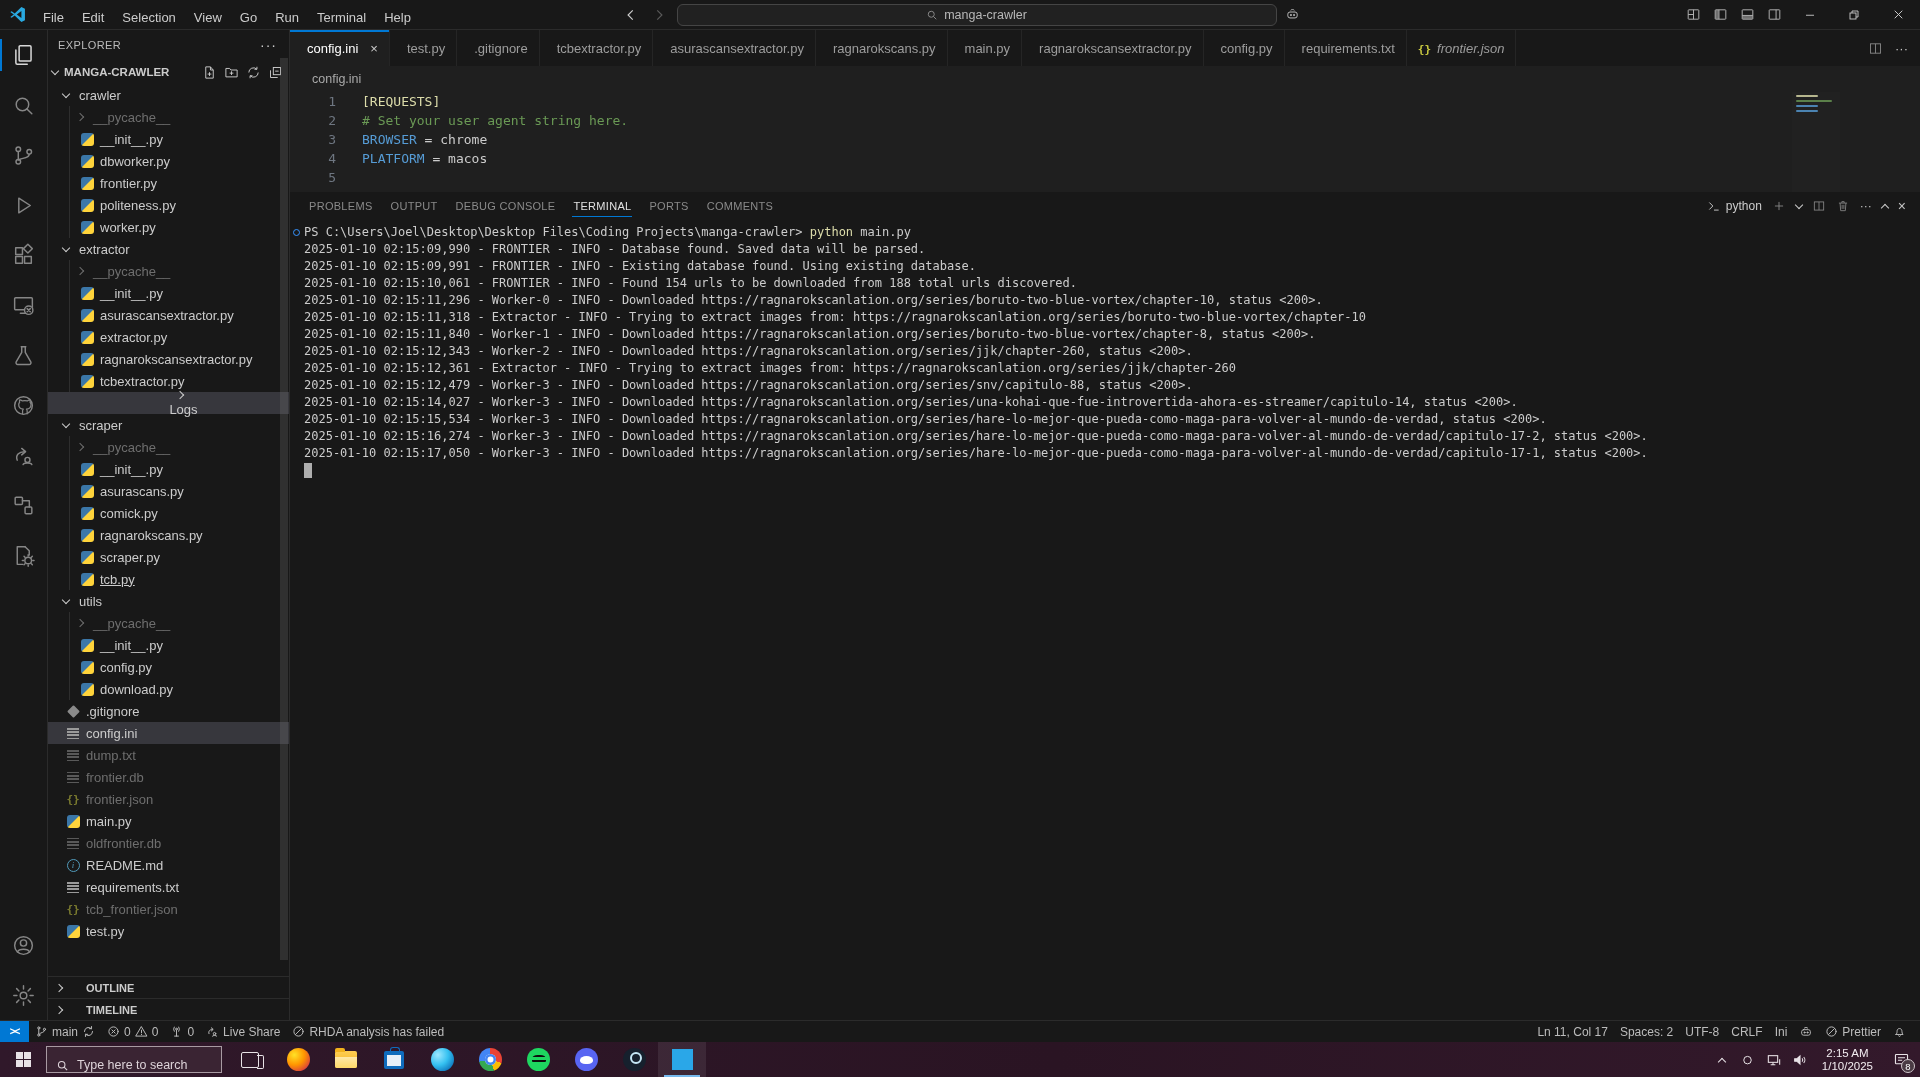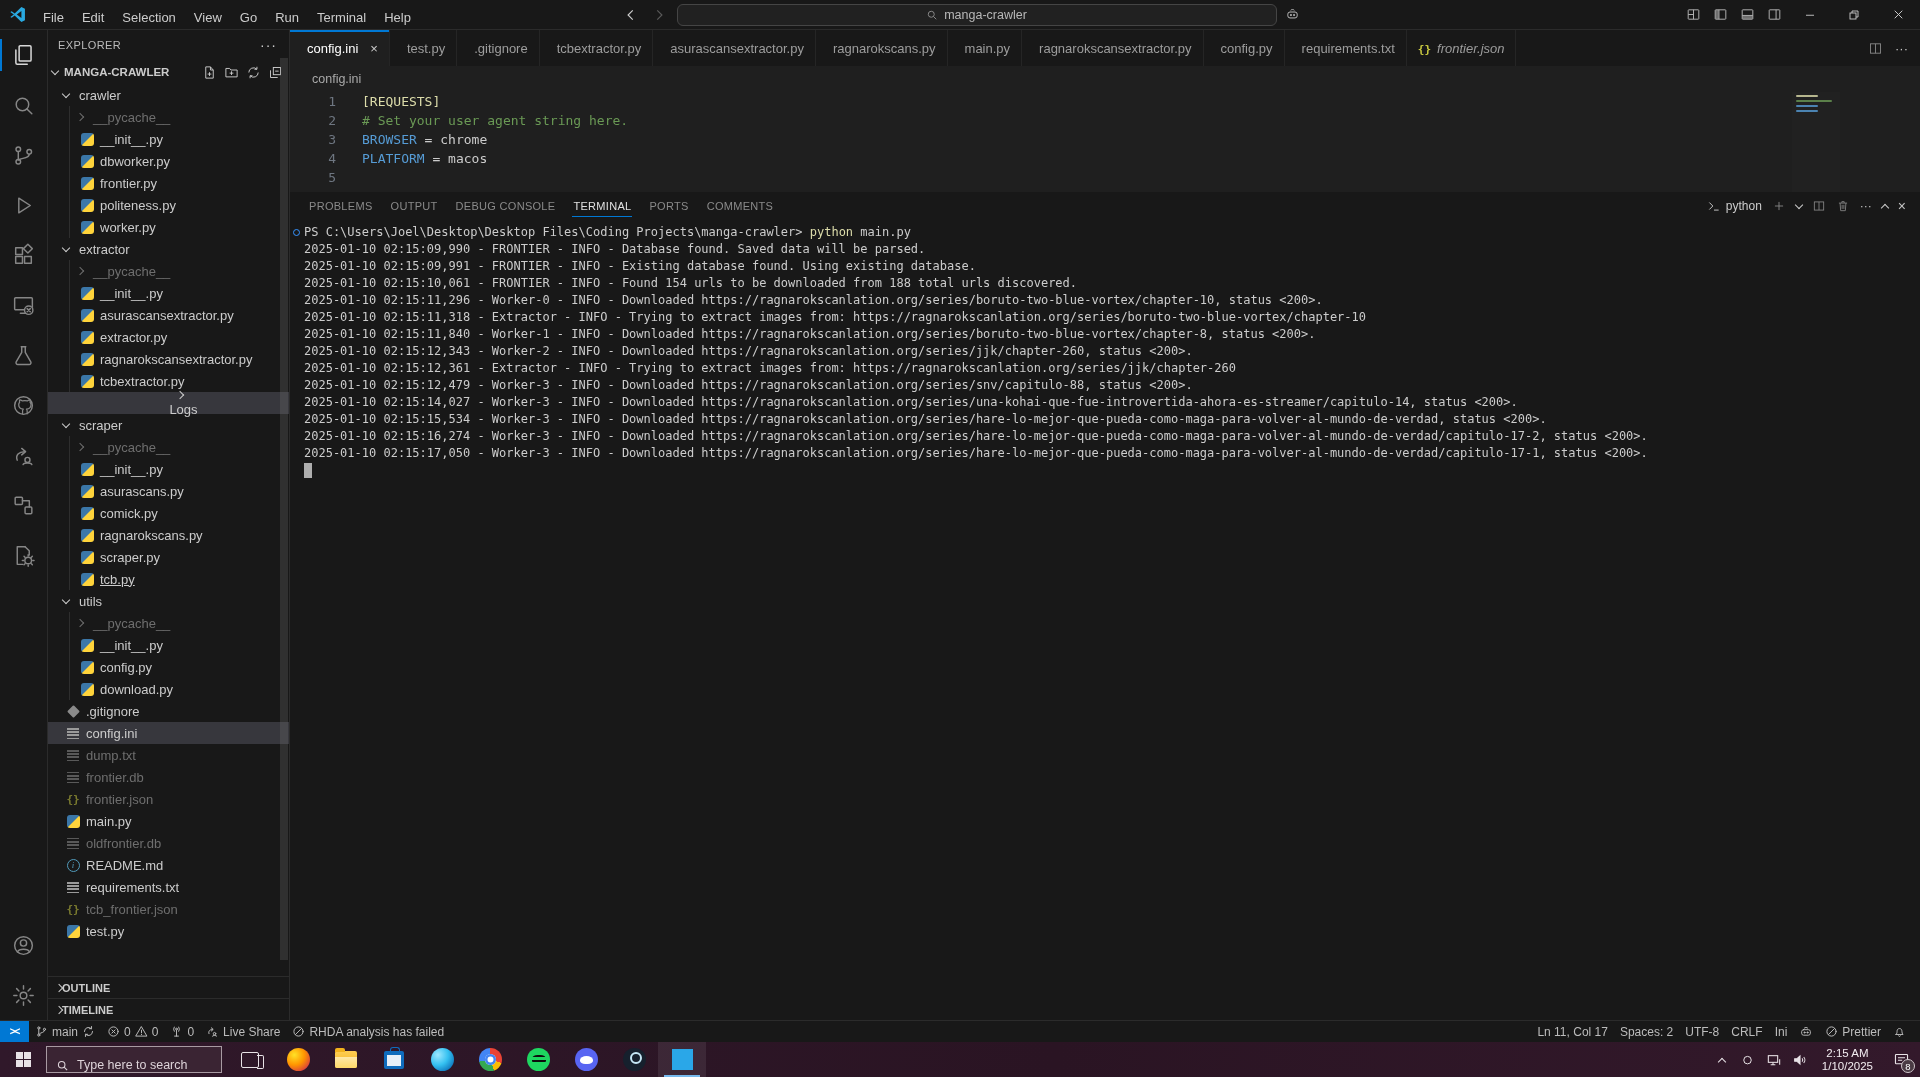--- a/index.html
+++ b/index.html
@@ -41,21 +41,21 @@
   .chev.r{transform:rotate(-45deg);margin-top:0;}
   .tree{flex:1 1 auto;overflow:hidden;position:relative;}
   .row{height:22px;display:flex;align-items:center;position:relative;color:#cccccc;cursor:default;white-space:nowrap;}
   .row.d1::before{content:'';position:absolute;left:21px;top:0;bottom:0;border-left:1px solid #2e2e2e;}
   .row.sel{background:#37373d;}
   .row.hl{background:#37373d;}
   .row.muted{color:#6e6e6e;}
   .row .tw{flex:0 0 10px;margin-right:8px;display:flex;justify-content:center;}
   .row .fic{flex:0 0 16px;margin-right:5px;display:flex;justify-content:center;align-items:center;}
   .sb-bottom{flex:0 0 44px;display:flex;flex-direction:column;}
-  .sb-sec{height:22px;display:flex;align-items:center;gap:0;padding-left:8px;font-weight:bold;font-size:11px;color:#cccccc;border-top:1px solid #2b2b2b;}
+  .sb-sec{height:22px;display:flex;align-items:center;gap:24px;padding-left:8px;font-weight:bold;font-size:11px;color:#cccccc;border-top:1px solid #2b2b2b;}
   .sb-scroll{position:absolute;right:1px;top:28px;width:8px;height:902px;background:rgba(121,121,121,0.25);}
 
   
   .ic-py{width:13px;height:13px;border-radius:3px;background:linear-gradient(135deg,#3b77a8 0 49%,#ffd43b 51% 100%);}
   .ic-list{width:12px;height:11px;background:repeating-linear-gradient(#9a9a9a 0 1.5px,transparent 1.5px 3.2px);}
   .muted .ic-list{opacity:.5;}
   .ic-json{color:#cbcb41;font-family:"DejaVu Sans Mono",monospace;font-size:11px;font-weight:bold;}
   .muted .ic-json{opacity:.55;}
   .ic-git{width:9px;height:9px;background:#8a8a8a;transform:rotate(45deg);border-radius:1px;}
   .ic-md{width:13px;height:13px;border:1.3px solid #519aba;border-radius:50%;color:#519aba;font-size:9px;display:flex;align-items:center;justify-content:center;font-family:"Liberation Serif",serif;font-style:italic;}

